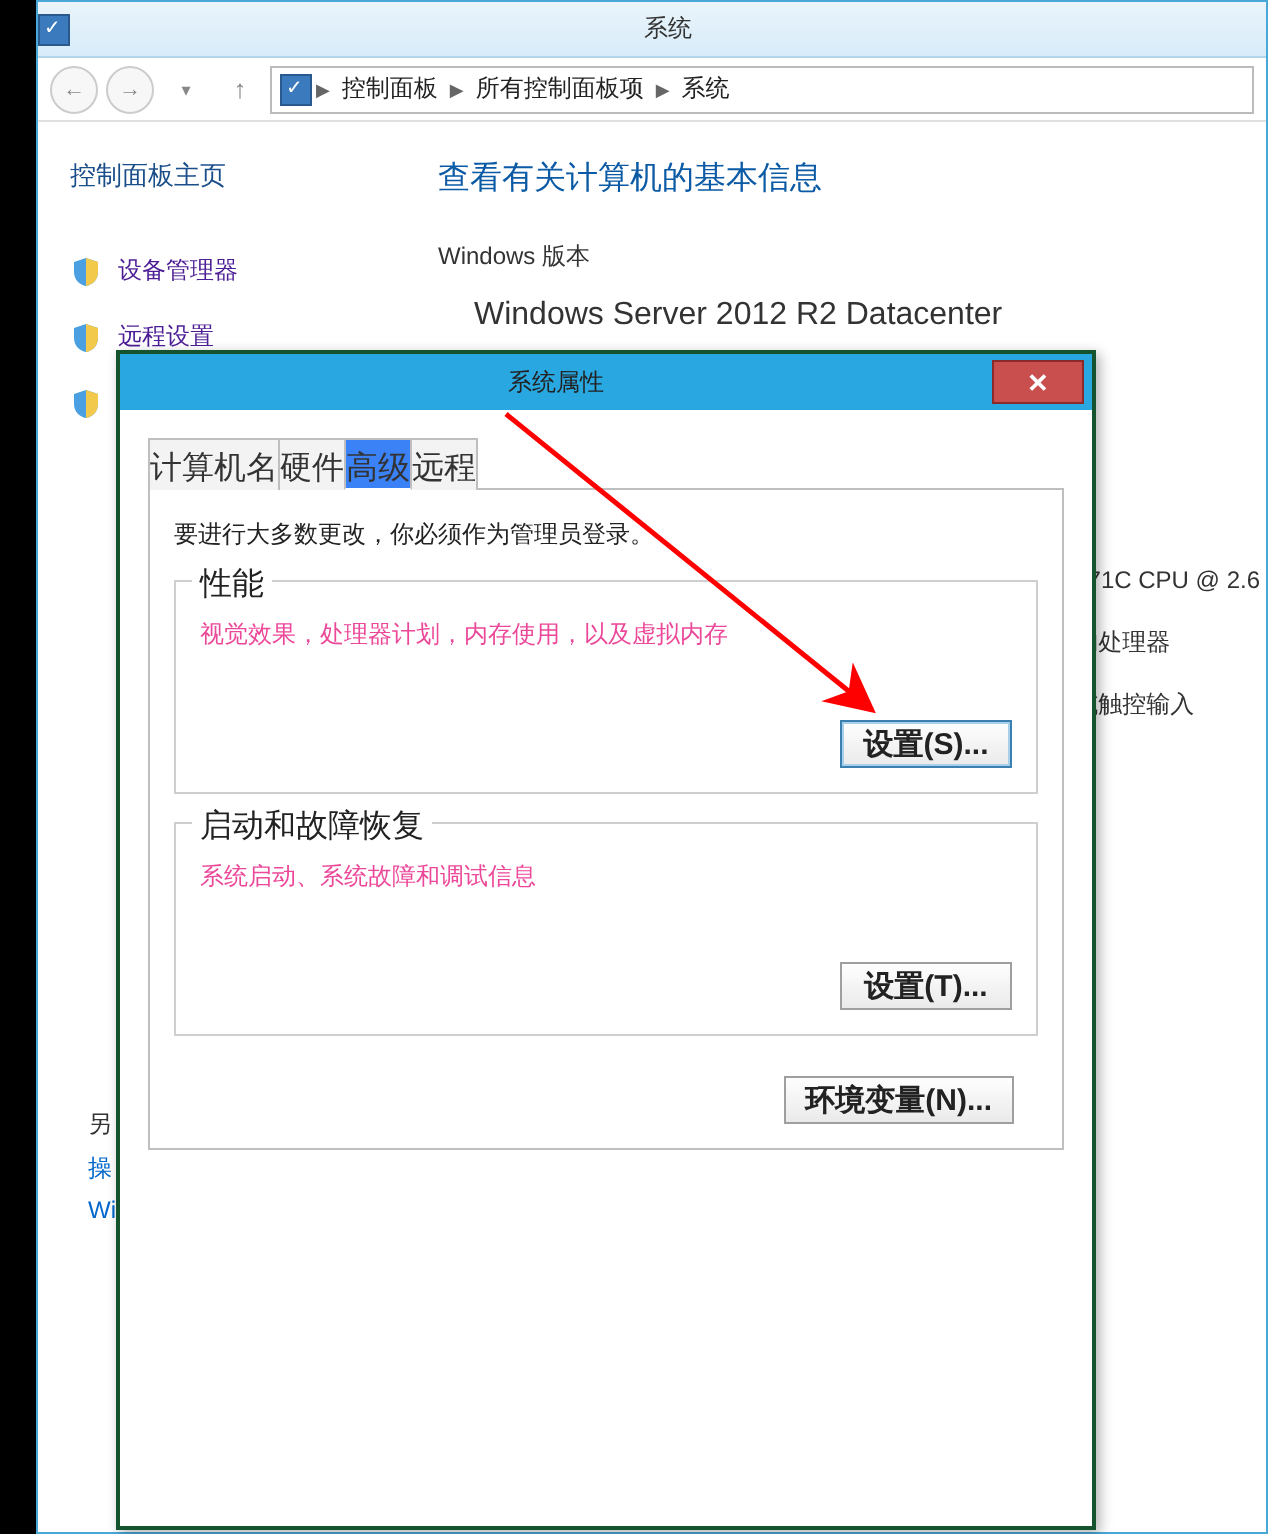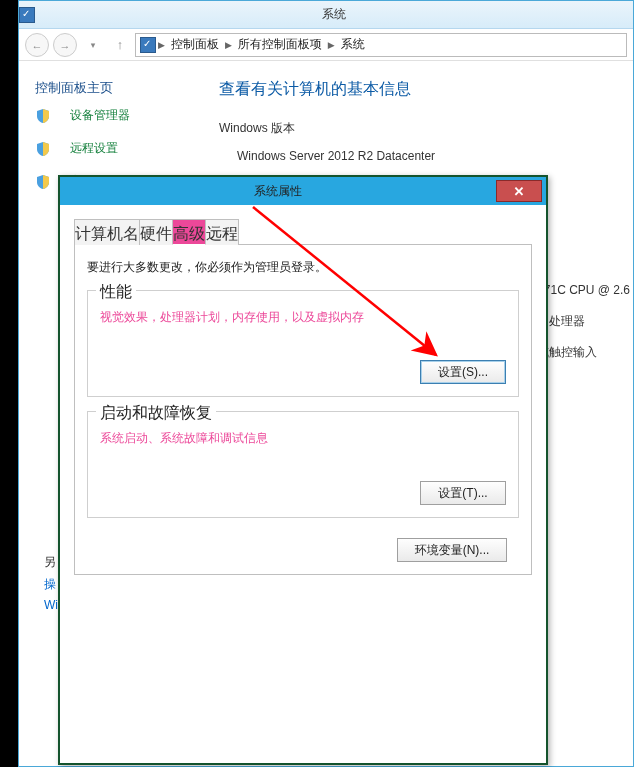--- a/index.html
+++ b/index.html
@@ -13,50 +13,50 @@
 .round-btn { width: 24px; height: 24px; border: 1px solid #ccc; border-radius: 50%; background: #f7f7f7; display: flex; align-items: center; justify-content: center; font-size: 11px; color: #888; }
 .up-btn { width: 22px; height: 22px; display: flex; align-items: center; justify-content: center; color: #888; font-size: 13px; }
 .addressbar { flex: 1; height: 24px; border: 1px solid #bbb; background: #fff; display: flex; align-items: center; padding: 0 4px; font-size: 12px; color: #222; gap: 2px; }
 .addressbar .crumb { padding: 0 4px; text-align: center; }
 .addressbar .sep { color: #666; font-size: 9px; }
 .cp-icon { width:16px; height:16px; background:#3a7abd; display:inline-block; border:1px solid #2a5a8d; position:relative; }
 .cp-icon::after { content:"✓"; color:#fff; font-size:10px; position:absolute; top:0; left:2px; }
 
 .bg-body { display: flex; position: absolute; top: 60px; bottom: 0; left: 0; right: 0; background: #fff; }
 .bg-sidebar { width: 180px; padding: 18px 16px; }
-.bg-sidebar h3 { font-size: 13px; font-weight: normal; color: #1a4e8a; margin-bottom: 10px; }
-.bg-sidebar .link { display: flex; align-items: center; gap: 19px; font-size: 12px; color: #15803d; margin-bottom: 16px; cursor: pointer; }
+.bg-sidebar h3 { font-size: 13px; font-weight: normal; color: #1a4e8a; margin-bottom: 30px; }
+.bg-sidebar .link { display: flex; align-items: center; gap: 8px; font-size: 12px; color: #4c1d95; margin-bottom: 16px; cursor: pointer; }
 .shield { width: 16px; height: 16px; }
 .shield svg { width: 100%; height: 100%; }
 
 .bg-content { flex: 1; padding: 18px 0 0 20px; }
 .bg-content h2 { font-size: 16px; font-weight: normal; color: #0b5aa5; margin-bottom: 20px; }
 .bg-content .section-title { font-size: 12px; color: #333; margin-bottom: 12px; }
-.bg-content .section-text { font-size: 12px; color: #333; margin-left: 18px; margin-bottom: 10px; }
+.bg-content .section-text { font-size: 16px; color: #333; margin-left: 18px; margin-bottom: 10px; }
 .left-extra { position:absolute; left:44px; top:552px; font-size:12px; color:#0066cc; line-height:1.8;}
 .left-extra .txt { color:#333; }
 
 
 .dialog { position: absolute; left: 58px; top: 175px; width: 490px; height: 590px; border: 2px solid #14532d; background: #fff; box-shadow: 2px 2px 6px rgba(0,0,0,0.3); }
 .dialog-titlebar { height: 28px; background: #28a7e0; display: flex; align-items: center; }
 .dialog-titlebar .title { flex: 1; text-align: center; font-size: 12px; color: #222; }
 .dialog-close { width: 46px; height: 22px; margin-right: 4px; background: #c94f4f; border: 1px solid #8a2a2a; color: #fff; display: flex; align-items: center; justify-content: center; font-size: 13px; font-weight: bold; cursor: pointer; }
 
 .dialog-body { padding: 14px 14px 0 14px; }
 .tabs { display: flex; height: 26px; position: relative; margin-bottom: 0; }
 .tab { padding: 4px 0; font-size: 16px; border: 1px solid #bfbfbf; border-bottom: none; background: #f3f3f3; color: #333; margin-right: -1px; cursor: pointer; position: relative; }
-.tab.active { background: #ec4899; z-index: 2; border-bottom: 1px solid #fff; }
+.tab.active { background: #3b82f6; z-index: 2; border-bottom: 1px solid #fff; }
 .tab-content { border: 1px solid #bfbfbf; padding: 14px 12px 12px 12px; margin-top: -1px; }
 .hint { font-size: 12px; color: #222; margin-bottom: 14px; }
 
 .group { border: 1px solid #cfcfcf; padding: 10px 12px 12px 12px; margin-bottom: 14px; position: relative; }
 .group-title { position: absolute; top: -9px; left: 8px; background: #fff; padding: 0 4px; font-size: 16px; color: #222; }
 .group-desc { font-size: 12px; color: #ec4899; margin: 8px 0 34px 0; }
 .group-btnrow { display: flex; justify-content: flex-end; }
-.win-btn { min-width: 86px; height: 24px; border: 1px solid #9f9f9f; background: linear-gradient(#fefefe,#eaeaea); font-size: 12px; color: #222; cursor: pointer; padding: 0 10px; }
+.win-btn { min-width: 86px; height: 24px; border: 1px solid #9f9f9f; background: linear-gradient(#fefefe,#eaeaea); font-size: 15px; color: #222; cursor: pointer; padding: 0 10px; font-weight: bold; }
 .win-btn.highlight { border: 1px solid #3c7fb1; box-shadow: 0 0 0 1px #a7d0ea inset; }
 .env-row { display:flex; justify-content:flex-end; padding: 6px 12px 0 0;}
 
 
 .arrow-svg { position: absolute; left: 58px; top: 177px; width: 490px; height: 400px; pointer-events: none; z-index: 20; }
 
 .right-info { position:absolute; right:4px; top:275px; font-size:12px; color:#333; line-height:2.6; text-align:left;}
 </style>
 </head>
 <body>

